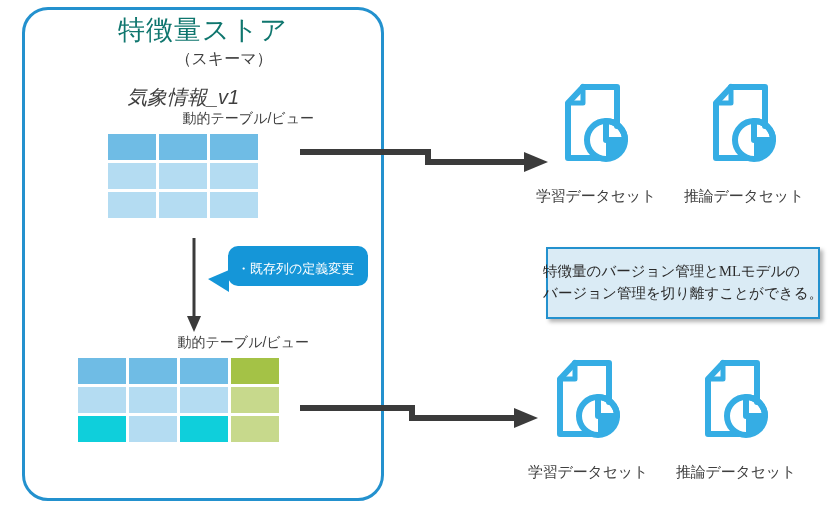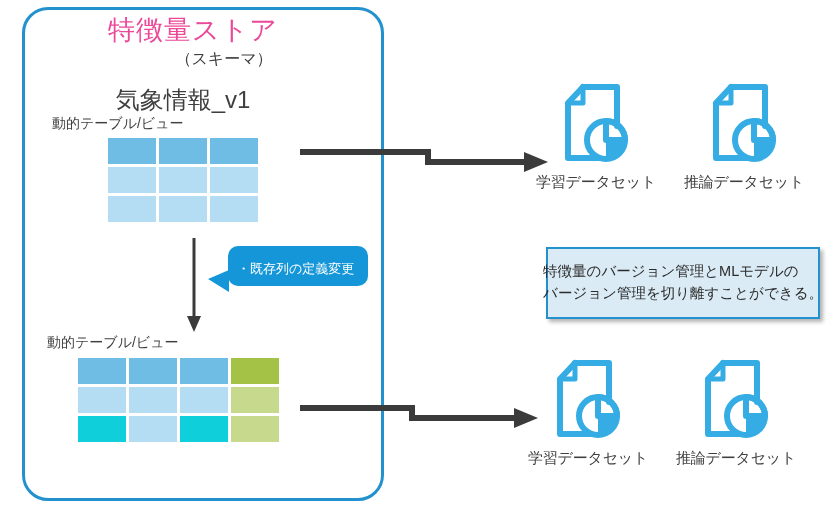--- a/index.html
+++ b/index.html
@@ -27,51 +27,52 @@
     top: 7px;
     width: 362px;
     height: 494px;
     border: 3px solid #2391CE;
     border-radius: 26px;
     background: #ffffff;
     box-sizing: border-box;
   }
   .store-title {
     position: absolute;
-    left: 12px;
+    left: 22px;
     top: 12px;
     width: 362px;
     text-align: center;
     font-size: 27px;
     letter-spacing: 1px;
-    color: #ec4899;
+    color: #0f766e;
     white-space: nowrap;
   }
   .store-subtitle {
     position: absolute;
     left: 22px;
     top: 49px;
     width: 404px;
     text-align: center;
     font-size: 16px;
     color: #3f3f3f;
     white-space: nowrap;
   }
 
   
   .tbl-group { position: absolute; }
   .tbl-name {
     text-align: center;
-    font-size: 24px;
+    font-size: 20px;
     color: #3f3f3f;
     white-space: nowrap;
     line-height: 1.15;
+    font-style: italic;
   }
   .tbl-sub {
-    text-align: left;
+    text-align: right;
     font-size: 14px;
     color: #3f3f3f;
     white-space: nowrap;
     margin-top: 1px;
     line-height: 1.2;
   }
   .grid {
     display: grid;
     gap: 3px;
     margin-top: 7px;
@@ -126,21 +127,21 @@
   .ds {
     position: absolute;
     width: 120px;
     text-align: center;
   }
   .ds-icon { display: block; margin: 0 auto; }
   .ds-label {
     font-size: 15px;
     color: #3f3f3f;
     white-space: nowrap;
-    margin-top: 3px;
+    margin-top: 17px;
     letter-spacing: -0.2px;
   }
   #ds-train-top { left: 536px; top: 82px; }
   #ds-infer-top { left: 684px; top: 82px; }
   #ds-train-bot { left: 528px; top: 358px; }
   #ds-infer-bot { left: 676px; top: 358px; }
 
   
   .note-box {
     position: absolute;
@@ -148,20 +149,21 @@
     top: 247px;
     width: 274px;
     height: 72px;
     background: #DAEBF5;
     border: 2px solid #2391CE;
     box-sizing: border-box;
     box-shadow: 3px 3px 4px rgba(0,0,0,0.30);
     display: flex;
     align-items: center;
     justify-content: center;
+    font-family: Liberation Serif, serif;
   }
   .note-text {
     font-size: 14.5px;
     line-height: 1.5;
     color: #2b2b2b;
     text-align: left;
     white-space: nowrap;
   }
 </style>
 </head>

